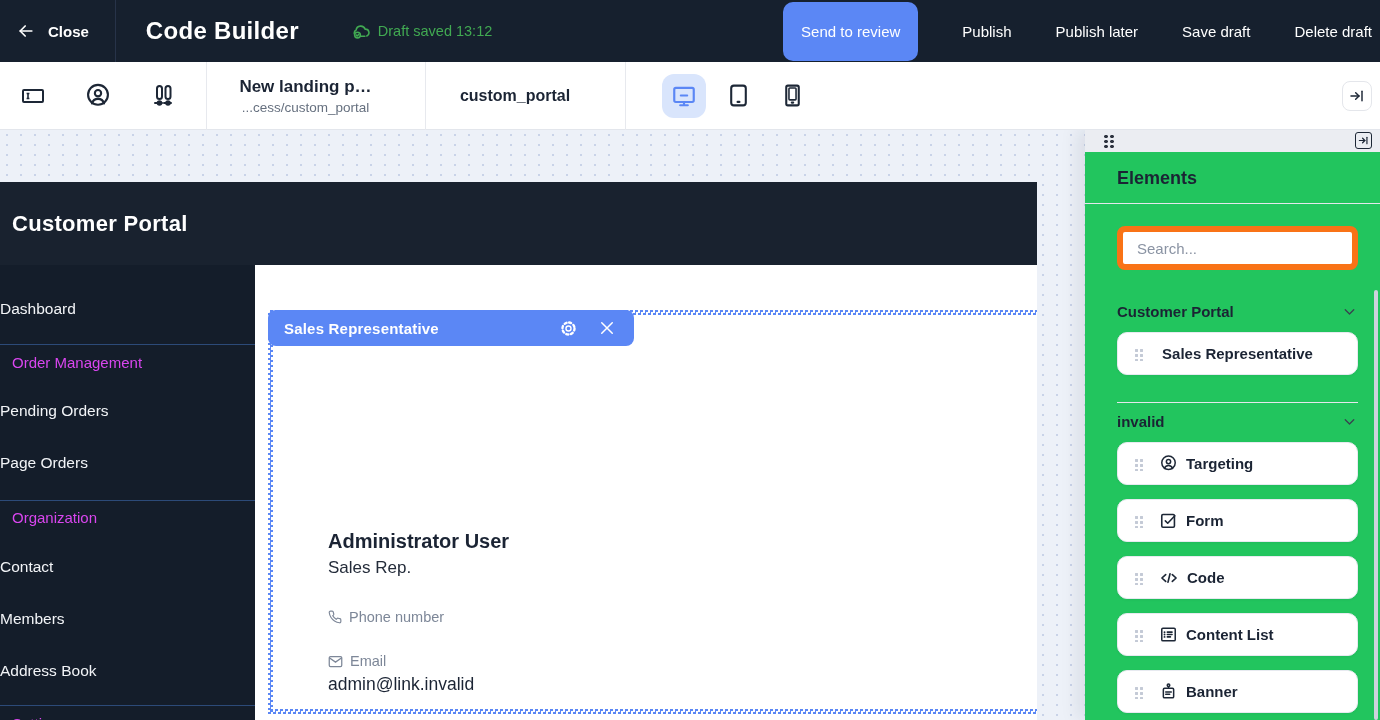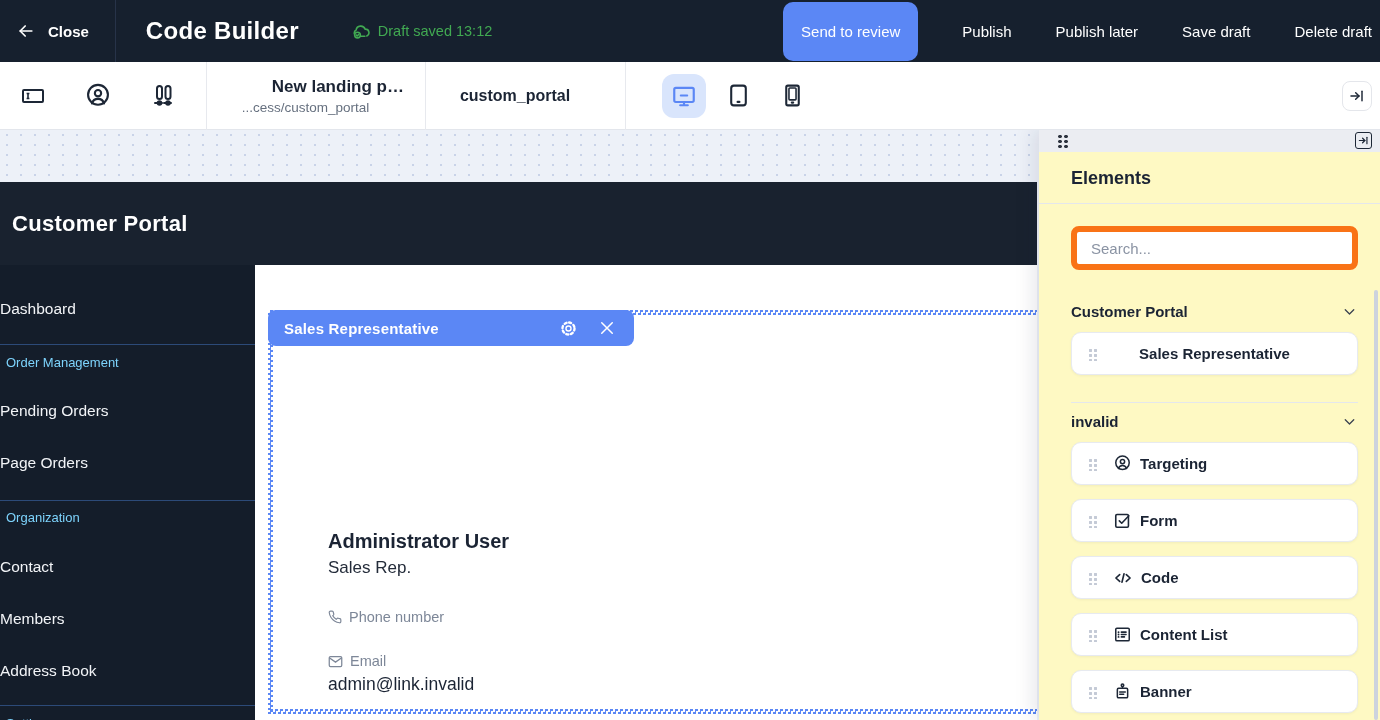--- a/index.html
+++ b/index.html
@@ -18,40 +18,40 @@
   .tb-action { font-size:15px; color:#fff; cursor:pointer; white-space:nowrap; }
 
   
   .toolbar { position:absolute; left:0; top:62px; width:1380px; height:68px; background:#fff; border-bottom:1px solid #e3e6ec; display:flex; align-items:center; z-index:40; }
   .tlb-icons { display:flex; align-items:center; padding-left:11px; }
   .icon-btn { width:44px; height:44px; display:flex; align-items:center; justify-content:center; border-radius:10px; cursor:pointer; color:#1d2736; }
   .tlb-icons .icon-btn { margin-right:21px; }
   .tlb-icons .icon-btn:last-child { margin-right:0; }
   .tlb-vdiv { width:1px; height:68px; background:#e7e9ee; margin-left:21px; }
   .tlb-page { width:197px; text-align:center; cursor:pointer; }
-  .tlb-page-name { font-size:17px; font-weight:700; color:#1b2434;text-align:right; }
+  .tlb-page-name { font-size:17px; font-weight:700; color:#1b2434; }
   .tlb-page-path { font-size:13.5px; color:#66707f; margin-top:3px; }
   .tlb-tab { width:178px; text-align:center; font-size:16px; font-weight:700; color:#1b2434; cursor:pointer; }
   .tlb-devices { display:flex; align-items:center; gap:10px; margin-left:36px; }
   .dev-btn { width:44px; height:44px; display:flex; align-items:center; justify-content:center; border-radius:12px; cursor:pointer; color:#1d2736; }
   .dev-btn.active { background:#d9e5fc; color:#5b87f5; }
   .collapse-btn { margin-left:auto; margin-right:8px; width:30px; height:30px; border:1px solid #e4e6eb; border-radius:8px; display:flex; align-items:center; justify-content:center; color:#1d2736; cursor:pointer; background:#fff; }
 
   
   .workspace { position:absolute; left:0; top:130px; width:1380px; height:590px; background-color:#edf1f8;
     background-image:radial-gradient(circle,#c9d3e8 1px,transparent 1.2px); background-size:14px 10px; }
 
   
   .canvas { position:absolute; left:0; top:182px; width:1037px; height:538px; display:flex; flex-direction:column; }
   .site-header { height:83px; background:#19222f; display:flex; align-items:center; flex:none; }
   .site-title { color:#fff; font-size:22px; font-weight:800; letter-spacing:.3px; padding-left:12px; }
   .site-body { flex:1; display:flex; min-height:0; }
   .site-nav { width:255px; background:#141d2a; color:#f2f4f7; padding-top:20px; overflow:hidden; flex:none; }
   .nav-item { font-size:15.5px; height:19px; line-height:19px; cursor:pointer; }
-  .nav-section { font-size:13px; color:#7dd3fc; padding-left:6px; height:14px; line-height:14px; }
+  .nav-section { font-size:15px; color:#d946ef; padding-left:12px; height:14px; line-height:14px; }
   .nav-div { border-top:1px solid #2c4a78; }
   .m14{margin-top:14px}.m26{margin-top:26px}.m11{margin-top:11px}.m31{margin-top:31px}
   .m33{margin-top:33px}.m28{margin-top:28px}.m10{margin-top:10px}.m32{margin-top:32px}.m25{margin-top:25px}
 
   .site-content { flex:1; background:#fff; position:relative; overflow:hidden; }
 
   
   .selection { position:absolute; left:13px; top:45px; width:800px; height:404px; }
   .sel-edge { position:absolute; background-image:repeating-conic-gradient(#5b87f5 0% 25%, rgba(255,255,255,0) 0% 50%); background-size:5px 5px; }
   .sel-top { left:0; right:0; top:0; height:5px; }
@@ -64,21 +64,21 @@
 
   .rep-card { position:absolute; left:60px; top:220px; }
   .rep-name { font-size:20px; font-weight:700; color:#1b2434; }
   .rep-role { font-size:17px; color:#242c3a; margin-top:5px; }
   .rep-field { display:flex; align-items:center; gap:7px; color:#7d8798; font-size:14.5px; }
   .rep-field.phone { margin-top:31px; }
   .rep-field.email { margin-top:28px; }
   .rep-email-value { font-size:17.5px; color:#1b2434; margin-top:5px; }
 
   
-  .panel { position:absolute; right:0; top:128px; width:341px; height:592px; background:#fef9c3; z-index:30; box-shadow:-6px 0 18px rgba(20,30,55,.10); }
+  .panel { position:absolute; right:0; top:128px; width:295px; height:592px; background:#22c55e; z-index:30; box-shadow:-6px 0 18px rgba(20,30,55,.10); }
   .panel-strip { height:24px; background:#ebedf2; display:flex; align-items:center; padding:0 8px 0 17px; }
   .drag-dark { width:12px; height:15px; background-image:radial-gradient(circle,#2e3440 1.7px,transparent 1.9px); background-size:6px 5px; background-position:1px 1px; cursor:grab; }
   .panel-strip .collapse-sq { margin-left:auto; width:17px; height:17px; border:1.6px solid #1d2736; border-radius:3px; display:flex; align-items:center; justify-content:center; color:#1d2736; cursor:pointer; background:#ebedf2; }
   .panel-content { padding:0 22px 0 32px; position:relative; height:568px; overflow:hidden; }
   .panel-title { font-size:18px; font-weight:800; color:#1b2434; margin-top:16px; }
   .panel-hr { border:none; border-top:1px solid #e4e7ec; margin:14px -22px 0 -32px; }
   .search-box { margin-top:22px; height:44px; width:100%; border:6px solid #f97316; border-radius:8px; font-size:15px; color:#1b2434; padding:16px 14px; font-family:inherit; outline:none; background:#fff; }
   .search-box::placeholder { color:#8a93a3; }
   .group-header { margin-top:33px; display:flex; align-items:center; justify-content:space-between; cursor:pointer; }
   .group-header.second { margin-top:10px; }

